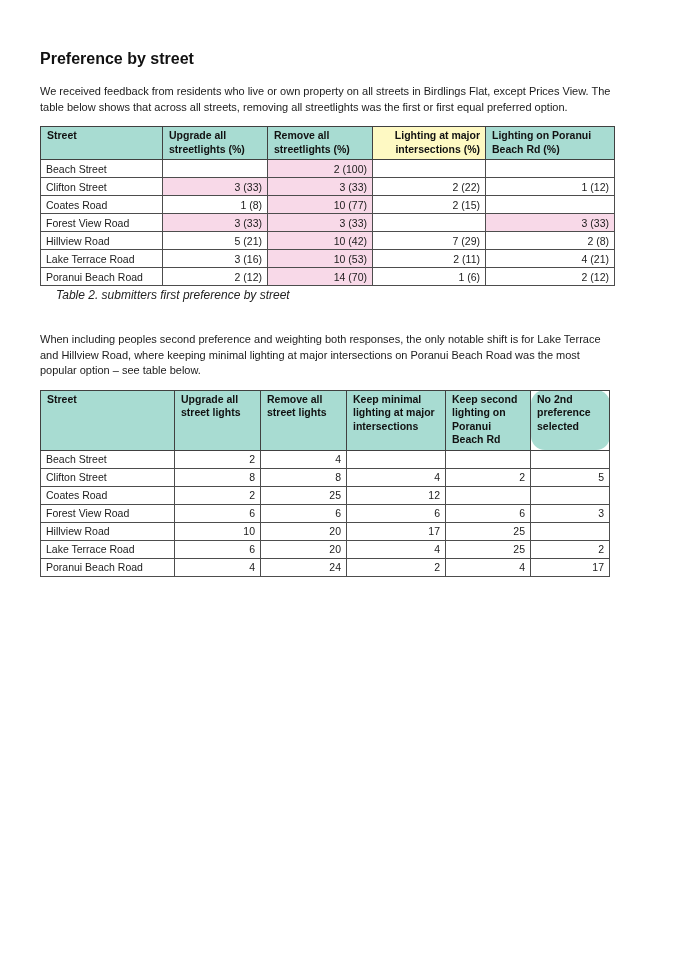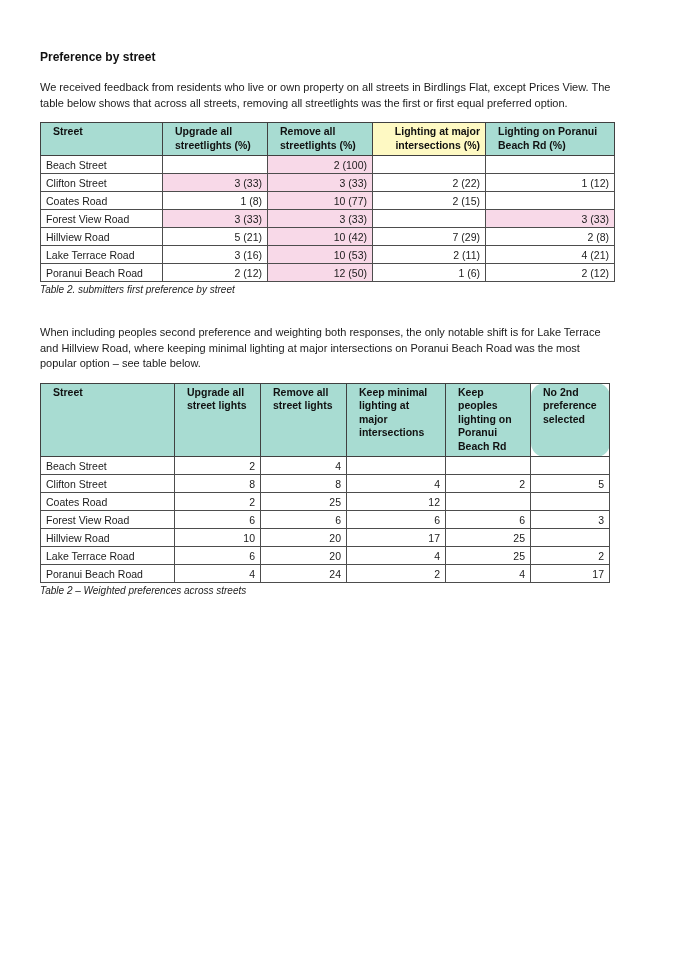--- a/index.html
+++ b/index.html
@@ -8,21 +8,21 @@
     width: 675px;
     height: 955px;
     background: #ffffff;
     font-family: "Liberation Sans", sans-serif;
     color: #1b1b1b;
     box-sizing: border-box;
     padding: 50px 62px 0 40px;
     overflow: hidden;
   }
   .title {
-    font-size: 12px;
+    font-size: 16px;
     font-weight: bold;
     margin: 0 0 16px 0;
     color: #111;
   }
   .para {
     font-size: 11px;
     line-height: 15.5px;
     margin: 0;
     color: #1b1b1b;
   }
@@ -31,38 +31,38 @@
     border-collapse: collapse;
     table-layout: fixed;
     border: 1.5px solid #404040;
     font-size: 10.5px;
   }
   table.data-table th {
     border: 1px solid #404040;
     text-align: left;
     vertical-align: top;
     font-weight: bold;
-    padding: 2px 5px 3px 12px;
+    padding: 2px 5px 3px 6px;
     line-height: 13.5px;
     color: #111;
   }
   table.data-table td {
     border: 1px solid #4d4d4d;
     padding: 1px 5px;
     height: 15px;
     line-height: 14px;
     vertical-align: middle;
     background: #ffffff;
   }
   table.data-table td.street { text-align: left; }
   table.data-table td.num { text-align: right; }
   .caption {
-    font-size: 10px;
+    font-size: 12px;
     font-style: italic;
-    margin: 2px 0 0 0;
+    margin: 2px 0 0 16px;
     color: #222;
   }
   .spacer-para { margin-top: 30px; }
 </style>
 </head>
 <body>
 
 <div class="page">
 
   <h1 class="title">Preference by street</h1>
@@ -126,21 +126,21 @@
           <tr>
             <td class="street">Lake Terrace Road</td>
             <td class="num">3 (16)</td>
             <td class="num" style="background: rgb(248, 217, 232);">10 (53)</td>
             <td class="num">2 (11)</td>
             <td class="num">4 (21)</td>
           </tr>
           <tr>
             <td class="street">Poranui Beach Road</td>
             <td class="num">2 (12)</td>
-            <td class="num" style="background: rgb(248, 217, 232);">12 (50)</td>
+            <td class="num" style="background: rgb(248, 217, 232);">14 (70)</td>
             <td class="num">1 (6)</td>
             <td class="num">2 (12)</td>
           </tr>
         </tbody>
       </table>
     <p class="caption">Table 2. submitters first preference by street</p>
   </div>
 
   <p class="para spacer-para">When including peoples second preference and weighting both responses, the only notable shift is for Lake Terrace and Hillview Road, where keeping minimal lighting at major intersections on Poranui Beach Road was the most popular option – see table below.</p>
 
@@ -153,21 +153,21 @@
           <col style="width: 99px;">
           <col style="width: 85px;">
           <col style="width: 79px;">
         </colgroup>
         <thead>
           <tr>
             <th style="background: rgb(168, 220, 210);">Street</th>
             <th style="background: rgb(168, 220, 210);">Upgrade all street lights</th>
             <th style="background: rgb(168, 220, 210);">Remove all street lights</th>
             <th style="background: rgb(168, 220, 210);">Keep minimal lighting at major intersections</th>
-            <th style="background: rgb(168, 220, 210);">Keep peoples lighting on Poranui Beach Rd</th>
+            <th style="background: rgb(168, 220, 210);">Keep second lighting on Poranui Beach Rd</th>
             <th style="background: rgb(168, 220, 210); border-radius: 14px;">No 2nd preference selected</th>
           </tr>
         </thead>
         <tbody>
           <tr>
             <td class="street">Beach Street</td>
             <td class="num">2</td>
             <td class="num">4</td>
             <td class="num"></td>
             <td class="num"></td>
@@ -216,16 +216,15 @@
           <tr>
             <td class="street">Poranui Beach Road</td>
             <td class="num">4</td>
             <td class="num">24</td>
             <td class="num">2</td>
             <td class="num">4</td>
             <td class="num">17</td>
           </tr>
         </tbody>
       </table>
-    <p class="caption">Table 2 – Weighted preferences across streets</p>
   </div>
 
 </div>
 
 </body></html>

